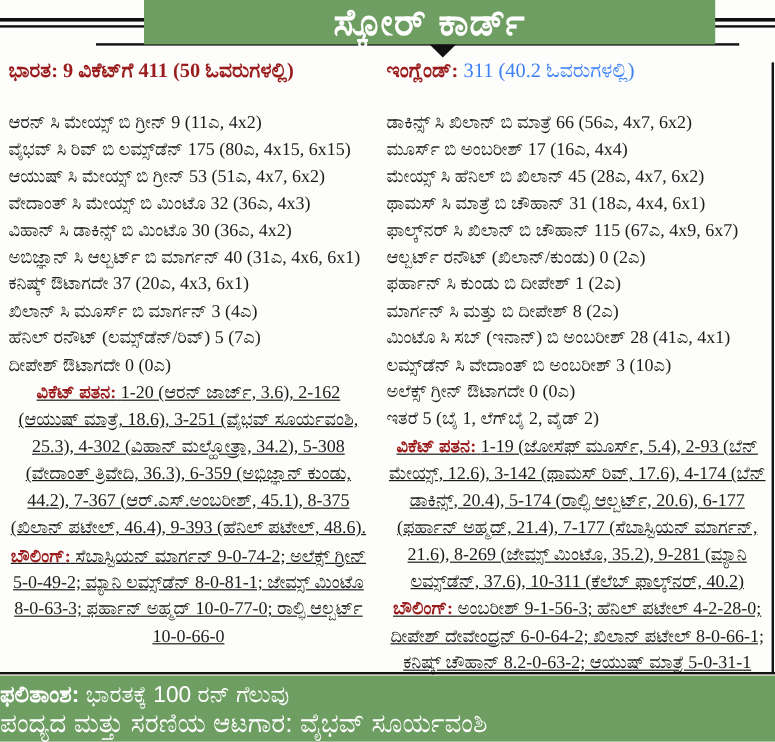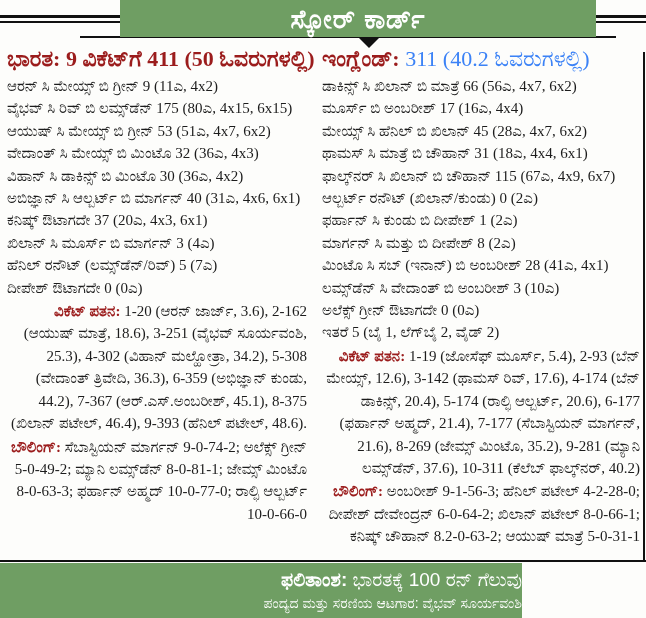--- a/index.html
+++ b/index.html
@@ -16,54 +16,54 @@
   .rule-top-thin{position:absolute;top:21px;left:0;width:646px;height:2px;background:#111;}
   .rule-under-header{position:absolute;top:36px;left:80px;width:536px;height:2px;background:#111;}
 
   
   .header-box{
     position:absolute;top:0;left:120px;width:476px;height:37px;
     background:#6f9e63;z-index:2;
     display:flex;align-items:center;justify-content:center;
   }
   .header-box .title{
-    color:#ffffff;font-weight:bold;font-size:26px;line-height:1;
+    color:#ffffff;font-weight:bold;font-size:31px;line-height:1;
     font-family:"Liberation Sans","DejaVu Sans",sans-serif;
     letter-spacing:1px;
   }
   .pointer-down{
     position:absolute;top:37px;left:358px;z-index:3;
     width:0;height:0;border-left:11px solid transparent;border-right:11px solid transparent;
     border-top:11px solid #111;
   }
 
   
   .right-rule{position:absolute;top:52px;right:1px;width:2px;height:508px;background:#111;}
 
   
   .col{position:absolute;top:46px;font-size:15px;line-height:22.4px;}
   .col-left{left:7px;width:300px;}
   .col-right{left:322px;width:318px;}
-  .team-title{font-weight:bold;font-size:22px;line-height:26px;margin-bottom:3px;white-space:nowrap;}
+  .team-title{font-weight:bold;font-size:17px;line-height:26px;margin-bottom:20px;white-space:nowrap;}
   .red{color:#9b1c1c;}
   .black{color:#3b82f6;font-weight:normal;}
   .bat-line{white-space:nowrap;overflow:hidden;}
-  .para{margin:1px 0 0 0;text-align:right;}
+  .para{margin:1px 0 0 0;text-align:center;text-decoration:underline;}
   .para .label{font-weight:bold;color:#9b1c1c;}
 
   
   .footer-rule{position:absolute;top:560px;left:0;width:646px;height:2px;background:#111;}
   .footer{
-    position:absolute;top:563px;left:0;width:522px;height:55px;background:#6f9e63;
-    display:flex;flex-direction:column;align-items:flex-end;justify-content:center;
+    position:absolute;top:563px;left:0;width:646px;height:55px;background:#6f9e63;
+    display:flex;flex-direction:column;align-items:flex-start;justify-content:center;
     color:#ffffff;font-family:"Liberation Sans","DejaVu Sans",sans-serif;
   }
   .footer .line1{font-size:19px;line-height:24px;}
   .footer .line1 .flabel{font-weight:bold;}
-  .footer .line2{font-size:14px;line-height:22px;}
+  .footer .line2{font-size:22px;line-height:22px;}
 </style>
 </head>
 <body>
 
 <div class="page">
 
   <div class="rule-top-thick"></div>
   <div class="rule-top-thin"></div>
   <div class="rule-under-header"></div>
 

